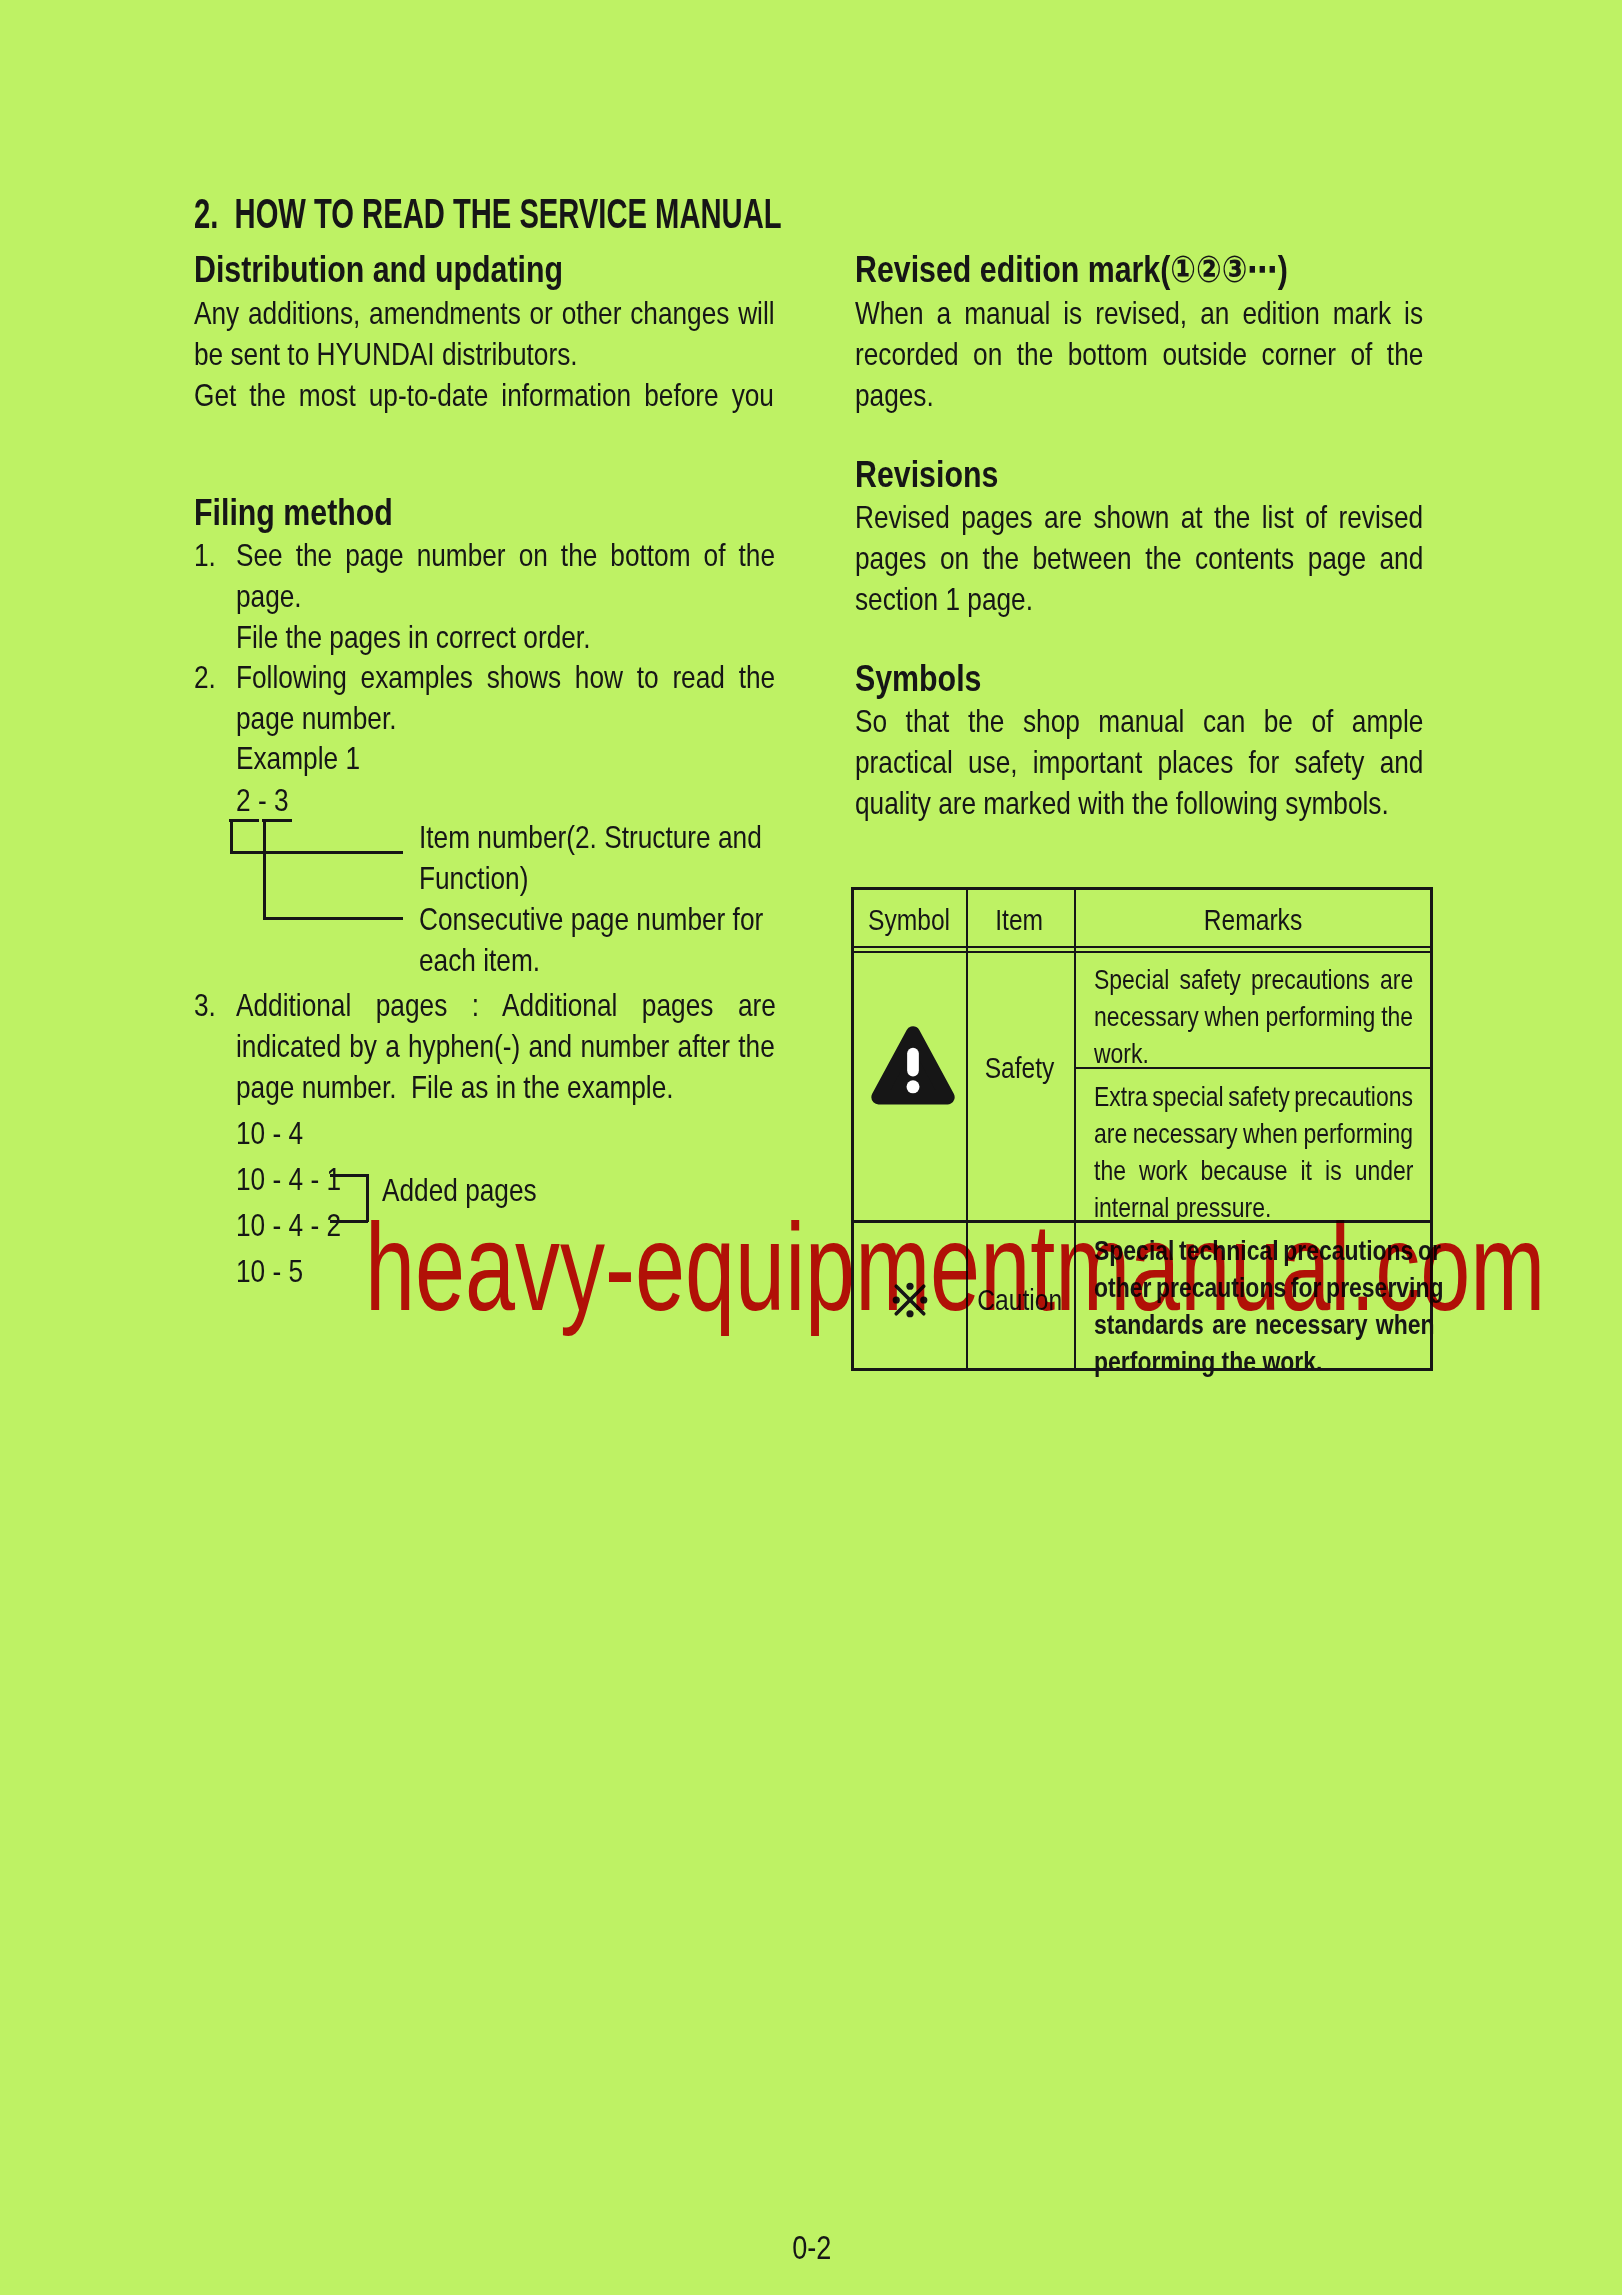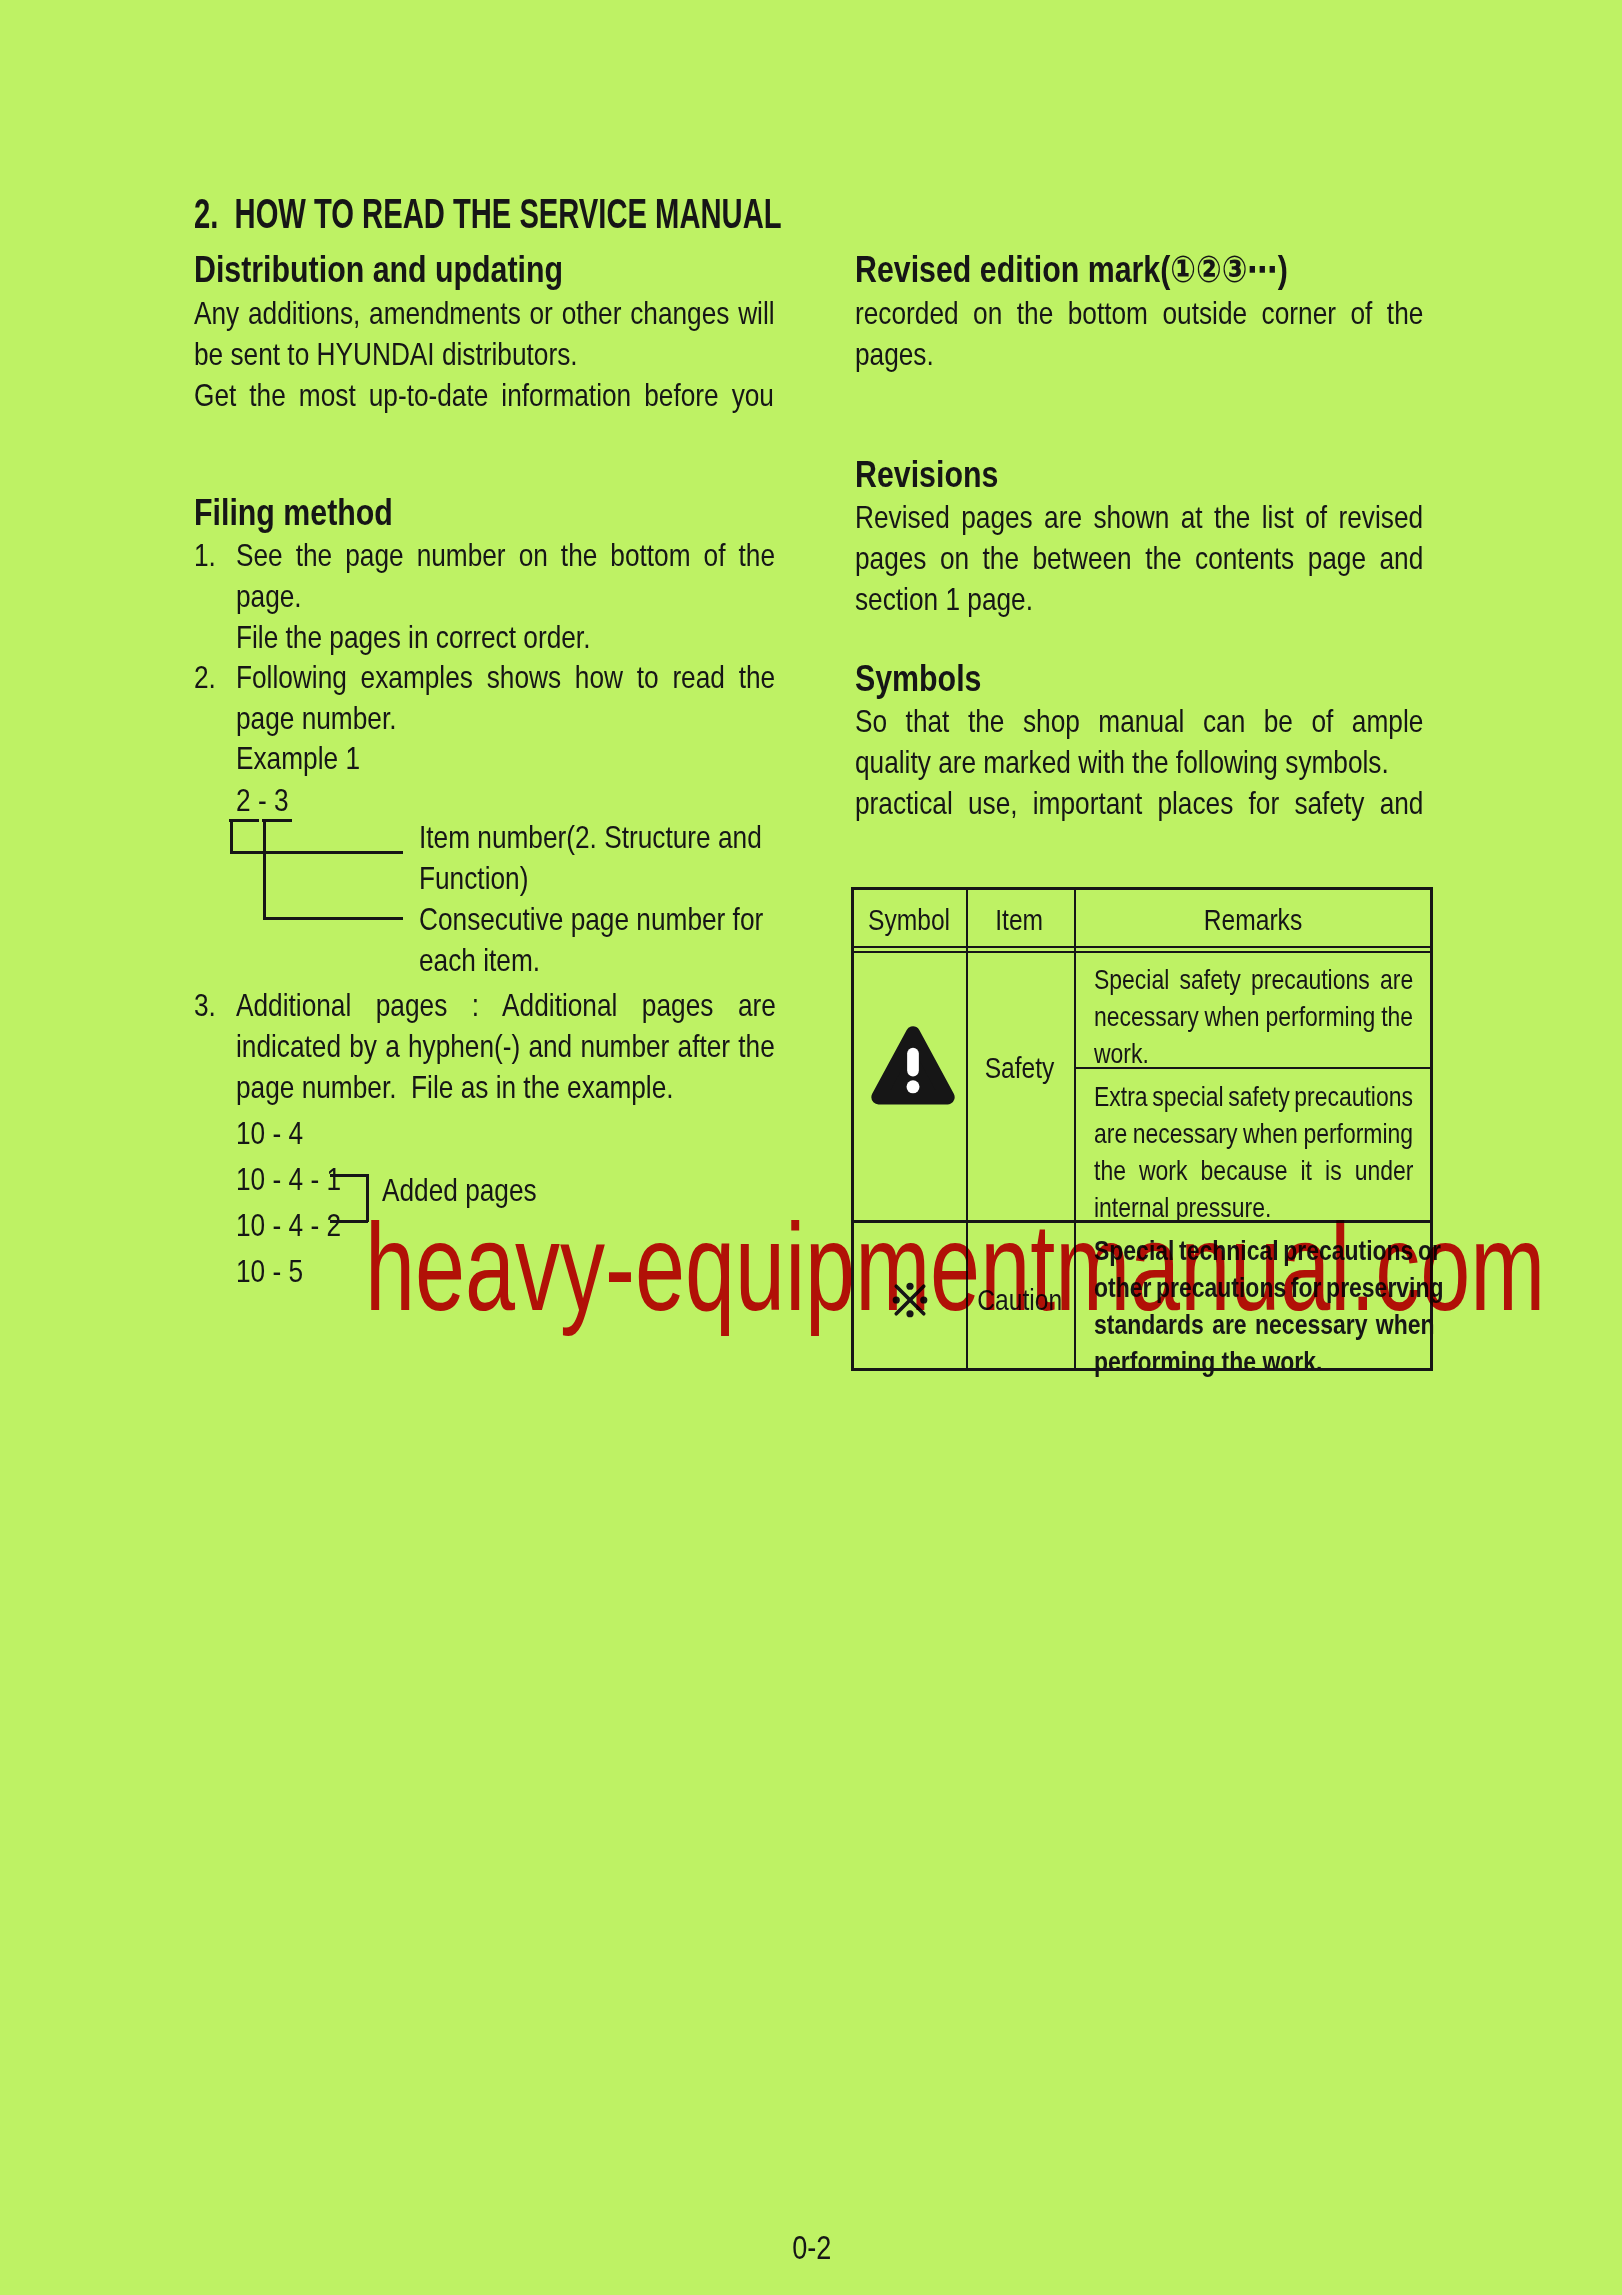--- a/index.html
+++ b/index.html
@@ -120,40 +120,41 @@
   <div class="rule" style="left:330px; top:1174px; width:38px; height:2.6px;"></div>
   <div class="rule" style="left:330px; top:1220px; width:38px; height:2.6px;"></div>
   <div class="rule" style="left:366px; top:1174px; width:2.6px; height:48px;"></div>
 
   <div class="abs" style="left:855px; top:0; width:569px;">
 
     <div class="abs heading row" style="left:0; top:249px;">
       <span class="ln">Revised edition mark(①②③⋯)</span>
     </div>
     <div class="abs body-text" style="left:0; top:293px; width:569px;">
+      <div class="row"><span class="ln" style="word-spacing: 7px;">When a manual is revised, an edition mark is</span></div>
       <div class="row"><span class="ln" style="word-spacing: 8.8px;">recorded on the bottom outside corner of the</span></div>
       <div class="row"><span class="ln">pages.</span></div>
     </div>
 
     <div class="abs heading row" style="left:0; top:454px;">
       <span class="ln">Revisions</span>
     </div>
     <div class="abs body-text" style="left:0; top:497px; width:569px;">
       <div class="row"><span class="ln" style="word-spacing: 5px;">Revised pages are shown at the list of revised</span></div>
       <div class="row"><span class="ln" style="word-spacing: 7.5px;">pages on the between the contents page and</span></div>
       <div class="row"><span class="ln">section 1 page.</span></div>
     </div>
 
     <div class="abs heading row" style="left:0; top:658px;">
       <span class="ln">Symbols</span>
     </div>
     <div class="abs body-text" style="left:0; top:701px; width:569px;">
       <div class="row"><span class="ln" style="word-spacing: 13.7px;">So that the shop manual can be of ample</span></div>
+      <div class="row"><span class="ln" style="word-spacing: 9.7px;">practical use, important places for safety and</span></div>
       <div class="row"><span class="ln">quality are marked with the following symbols.</span></div>
-      <div class="row"><span class="ln" style="word-spacing: 9.7px;">practical use, important places for safety and</span></div>
     </div>
   </div>
 
   <div>
     <div class="abs" style="left:851px; top:887px; width:582px; height:484px; border:3.3px solid var(--ink); box-sizing:border-box;"></div>
     <div class="rule" style="left:966px; top:887px; width:2px; height:484px;"></div>
     <div class="rule" style="left:1074px; top:887px; width:2px; height:484px;"></div>
     <div class="rule" style="left:851px; top:946px; width:582px; height:2px;"></div>
     <div class="rule" style="left:851px; top:951px; width:582px; height:2px;"></div>
     <div class="rule" style="left:1074px; top:1067px; width:359px; height:2px;"></div>

